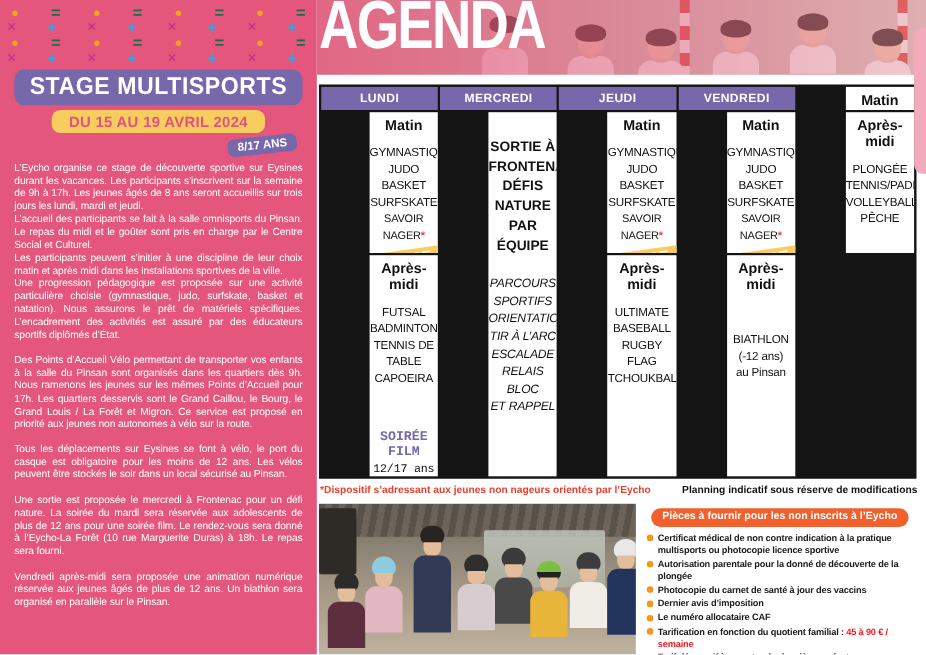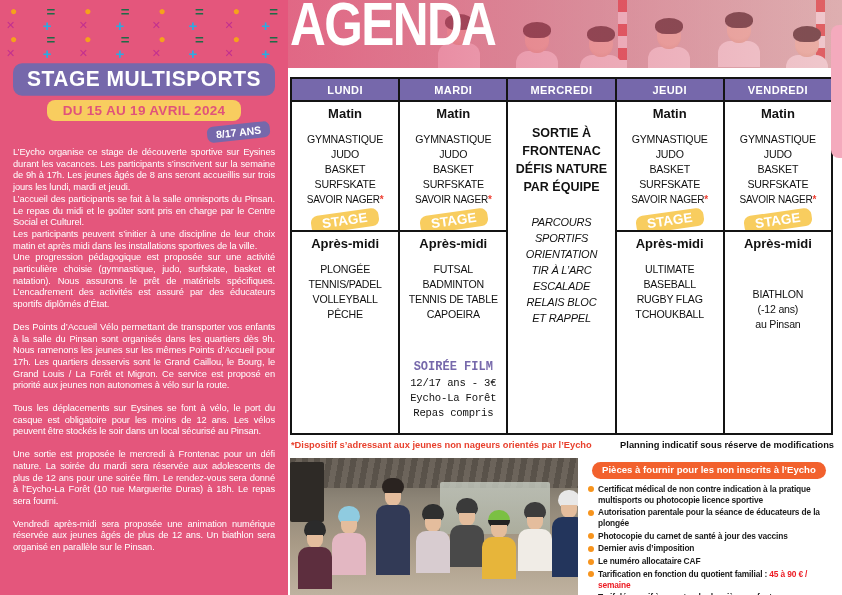--- a/index.html
+++ b/index.html
@@ -94,21 +94,21 @@
   .agenda-table {
     position:absolute; left:290px; top:77px; width:543px;
     display:grid; grid-template-columns:repeat(5,1fr);
     grid-template-rows:21px 128px 201px;
     gap:2px; background:#141414; border:2px solid #141414;
   }
   .day-header {
     background:#7668ab; color:#ffffff; font-weight:bold; font-size:11px;
     letter-spacing:.4px; display:flex; align-items:center; justify-content:center;
   }
-  .cell { background:#ffffff; text-align:center; padding-top:4px; overflow:hidden; }
+  .cell { background:#ffffff; text-align:center; padding-top:4px; overflow:hidden;margin-left:44px; }
   .cell-title { font-size:13px; font-weight:bold; color:#111; margin-bottom:11px; }
   .lines { white-space:pre-line; font-size:10.6px; line-height:15px; color:#111; letter-spacing:-0.2px; }
   .starred-line { font-size:10px; line-height:15px; color:#111; letter-spacing:-0.2px; }
   .star { color:#ee3d30; font-weight:bold; }
   .stage-badge {
     display:inline-block; margin-top:5px;
     background:#f8cd5f; color:#ffffff; font-weight:bold; font-size:13.5px;
     padding:1px 11px 2px 11px; border-radius:7px; transform:rotate(-8deg);
   }
   .cell-mercredi { grid-row:span 2; padding-top:22px; }
@@ -268,21 +268,20 @@
         </div>
         <div class="body2"></div>
       </div>
     <div class="photo-overlay"></div>
     <div class="agenda-title">AGENDA</div>
   </div>
   <div class="corner-tab"></div>
 
   <div class="agenda-table">
     <div class="day-header">LUNDI</div>
-    <div class="day-header">MARDI</div>
     <div class="day-header">MERCREDI</div>
     <div class="day-header">JEUDI</div>
     <div class="day-header">VENDREDI</div>
 
     <div class="cell">
       <div class="cell-title">Matin</div>
       <div class="lines">GYMNASTIQUE
 JUDO
 BASKET
 SURFSKATE</div>
@@ -417,21 +416,21 @@
   </div>
 
   <div class="checklist">
     <span class="checklist-header">Pièces à fournir pour les non inscrits à l’Eycho</span>
     <div class="check-item">
         <span class="bullet"></span>
         <span class="check-text">Certificat médical de non contre indication à la pratique multisports ou photocopie licence sportive</span>
       </div>
     <div class="check-item">
         <span class="bullet"></span>
-        <span class="check-text">Autorisation parentale pour la séance de éducateurs de la plongée</span>
+        <span class="check-text">Autorisation parentale pour la donné de découverte de la plongée</span>
       </div>
     <div class="check-item">
         <span class="bullet"></span>
         <span class="check-text">Photocopie du carnet de santé à jour des vaccins</span>
       </div>
     <div class="check-item">
         <span class="bullet"></span>
         <span class="check-text">Dernier avis d’imposition</span>
       </div>
     <div class="check-item">

